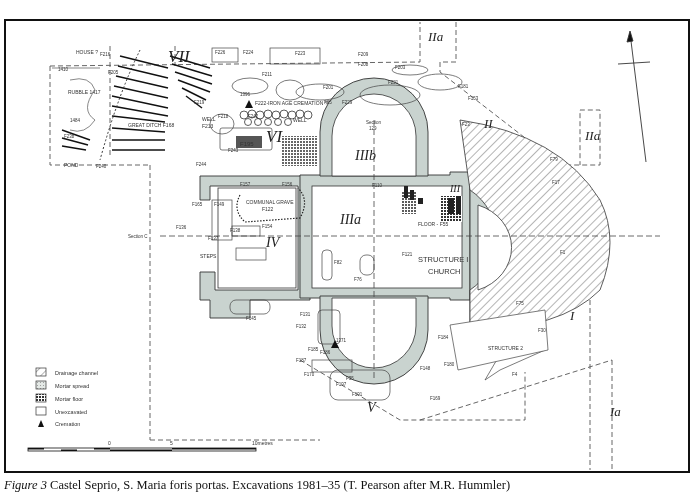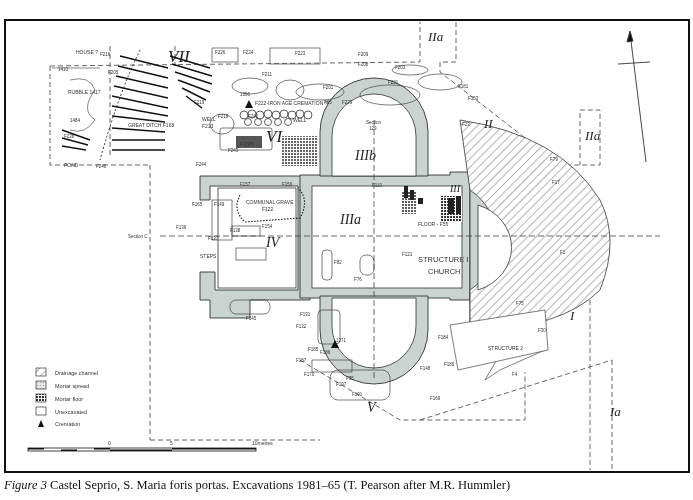--- a/index.html
+++ b/index.html
@@ -272,14 +272,14 @@
     <rect x="94" y="448" width="16" height="1.5" fill="#111"></rect>
     <rect x="110" y="449.5" width="62" height="1.5" fill="#111"></rect>
     <rect x="172" y="448" width="84" height="1.5" fill="#111"></rect>
     <text class="lbl" x="108" y="445" font-size="5">0</text>
     <text class="lbl" x="170" y="445" font-size="5">5</text>
     <text class="lbl" x="252" y="445" font-size="5">10metres</text>
   </g>
 </svg>
 
 <div class="caption">
-  <i>Figure 3</i><span> Castel Seprio, S. Maria foris portas. Excavations 1981–65 (T. Pearson after M.R. Hummler)</span>
+  <i>Figure 3</i><span> Castel Seprio, S. Maria foris portas. Excavations 1981–35 (T. Pearson after M.R. Hummler)</span>
 </div>
 
 </body></html>

